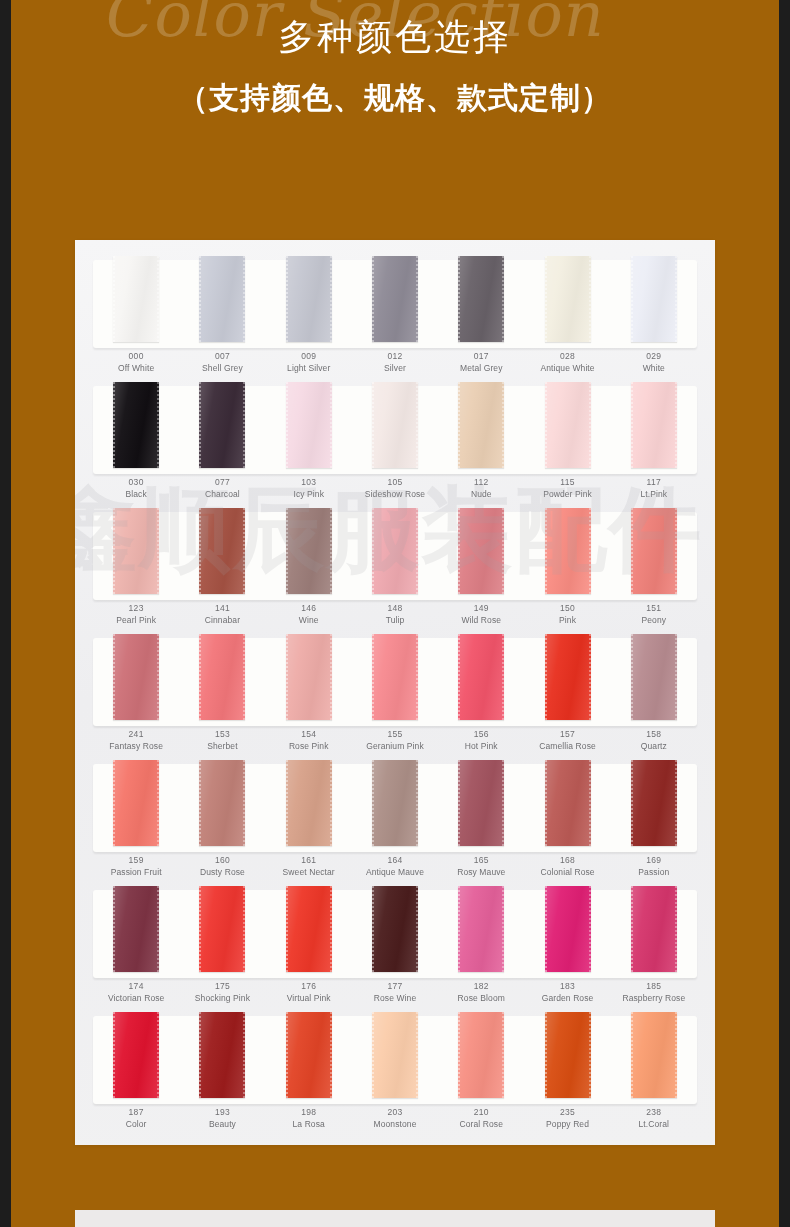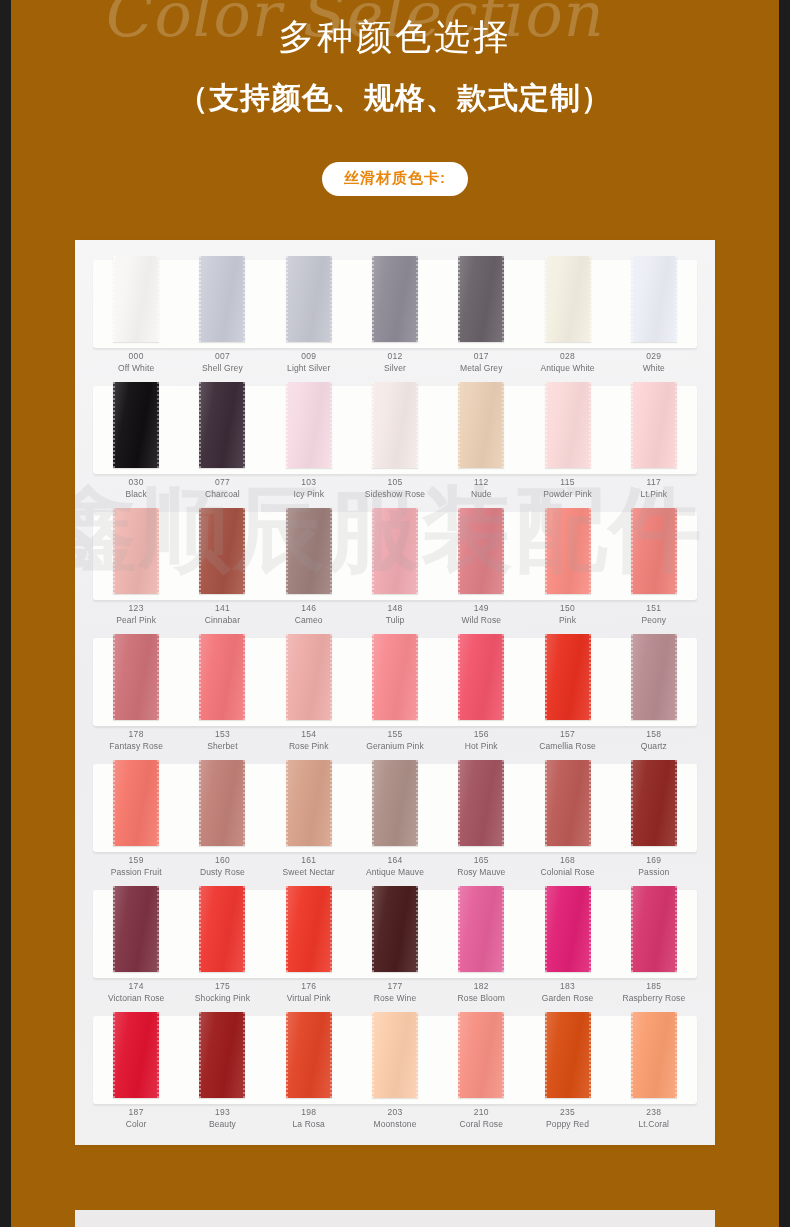--- a/index.html
+++ b/index.html
@@ -226,21 +226,20 @@
 <div class="page-rail right"></div>
 
 <div class="stage">
 
   <div class="script-watermark">Color Selection</div>
 
   <div class="title-main">多种颜色选择</div>
 
   <div class="title-sub">（支持颜色、规格、款式定制）</div>
 
-  <div class="pill">丝滑材质色卡:</div>
 
   <div class="card">
     <div class="card-watermark">鑫顺辰服装配件</div>
     <div class="rows" id="rows-host">
         <div class="swatch-row">
           <div class="board"></div>
           <div class="swatches">
             <div class="swatch-cell">
               <div class="chip" style="background: rgb(247, 246, 244);"></div>
             </div>
@@ -379,21 +378,21 @@
             <div class="label-cell">
               <span class="label-code">123</span>
               <span class="label-name">Pearl Pink</span>
             </div>
             <div class="label-cell">
               <span class="label-code">141</span>
               <span class="label-name">Cinnabar</span>
             </div>
             <div class="label-cell">
               <span class="label-code">146</span>
-              <span class="label-name">Cameo</span>
+              <span class="label-name">Wine</span>
             </div>
             <div class="label-cell">
               <span class="label-code">148</span>
               <span class="label-name">Tulip</span>
             </div>
             <div class="label-cell">
               <span class="label-code">149</span>
               <span class="label-name">Wild Rose</span>
             </div>
             <div class="label-cell">
@@ -426,21 +425,21 @@
             </div>
             <div class="swatch-cell">
               <div class="chip" style="background: rgb(232, 48, 31);"></div>
             </div>
             <div class="swatch-cell">
               <div class="chip" style="background: rgb(183, 139, 144);"></div>
             </div>
           </div>
           <div class="labels">
             <div class="label-cell">
-              <span class="label-code">178</span>
+              <span class="label-code">241</span>
               <span class="label-name">Fantasy Rose</span>
             </div>
             <div class="label-cell">
               <span class="label-code">153</span>
               <span class="label-name">Sherbet</span>
             </div>
             <div class="label-cell">
               <span class="label-code">154</span>
               <span class="label-name">Rose Pink</span>
             </div>

